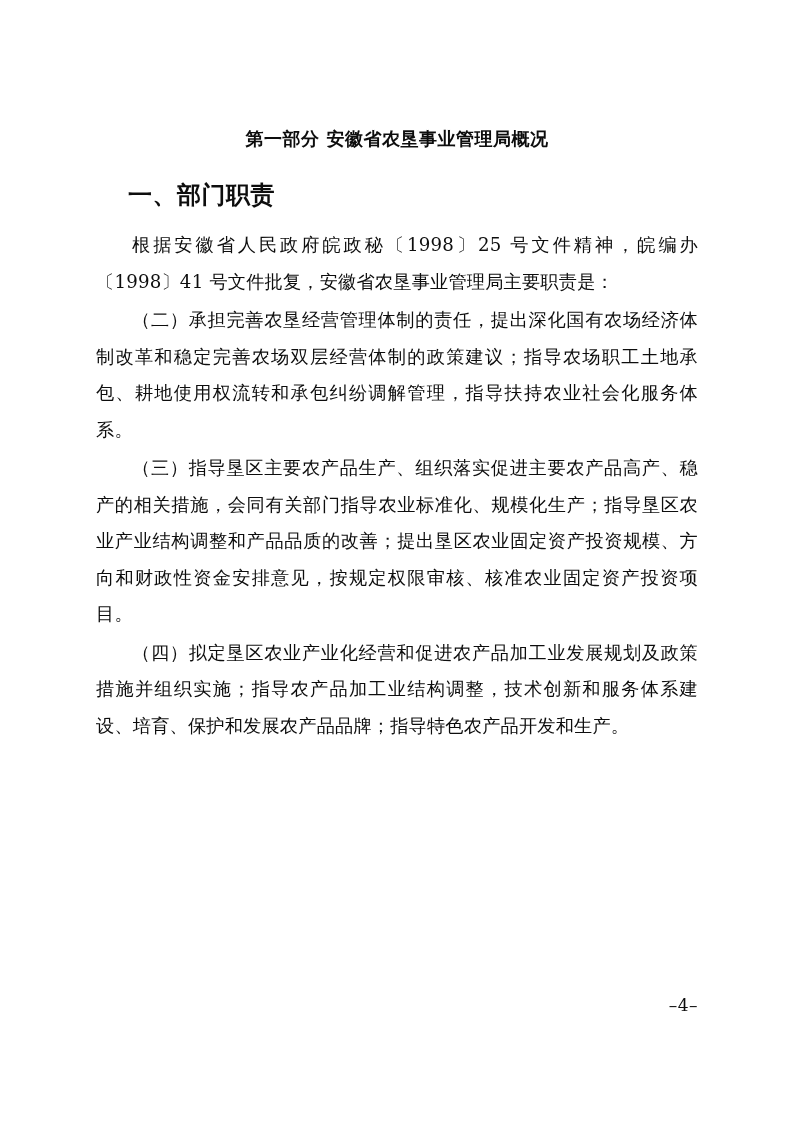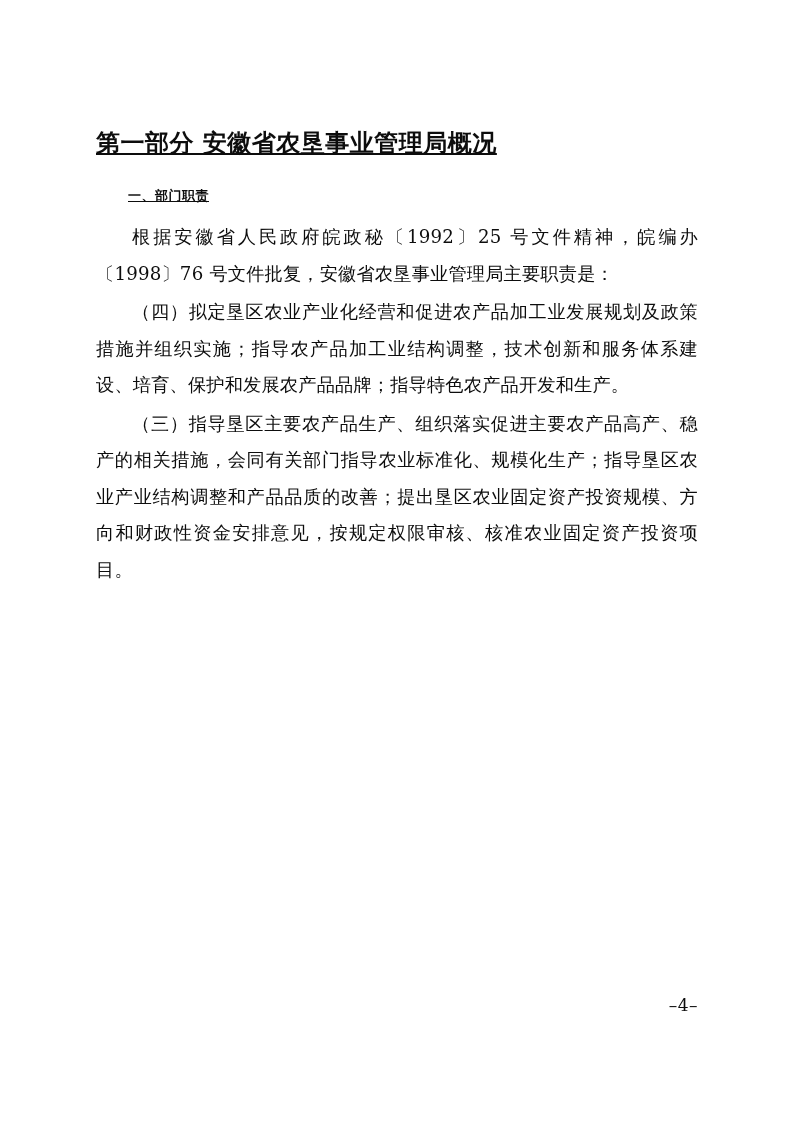--- a/index.html
+++ b/index.html
@@ -18,36 +18,34 @@
   .page {
     position: absolute;
     left: 0;
     top: 0;
     width: 794px;
     height: 1123px;
     box-sizing: border-box;
     padding: 126px 96px 60px 96px;
   }
   .doc-title {
-    text-align: left;
-    font-size: 24px;
+    text-align: center;
+    font-size: 18px;
     font-weight: bold;
     letter-spacing: 0.5px;
     margin: 0 0 26px 0;
     line-height: 1.4;
-    text-decoration: underline;
   }
   .section-heading {
-    font-size: 13px;
+    font-size: 24px;
     font-weight: bold;
     margin: 0 0 14px 0;
     text-indent: 32px;
     letter-spacing: 0.5px;
     line-height: 1.5;
-    text-decoration: underline;
   }
   p.body-text {
     font-size: 18.2px;
     line-height: 36.5px;
     margin: 0 0 2px 0;
     text-indent: 36px;
     text-align: justify;
     letter-spacing: 0.2px;
   }
   .page-number {
@@ -60,18 +58,19 @@
 </style>
 </head>
 <body>
 
 <div class="page">
 
   <h1 class="doc-title">第一部分  安徽省农垦事业管理局概况</h1>
 
   <h2 class="section-heading">一、部门职责</h2>
 
-  <p class="body-text">根据安徽省人民政府皖政秘〔1992〕25 号文件精神，皖编办〔1998〕76 号文件批复，安徽省农垦事业管理局主要职责是：</p>
+  <p class="body-text">根据安徽省人民政府皖政秘〔1998〕25 号文件精神，皖编办〔1998〕41 号文件批复，安徽省农垦事业管理局主要职责是：</p>
+  <p class="body-text">（二）承担完善农垦经营管理体制的责任，提出深化国有农场经济体制改革和稳定完善农场双层经营体制的政策建议；指导农场职工土地承包、耕地使用权流转和承包纠纷调解管理，指导扶持农业社会化服务体系。</p>
+  <p class="body-text">（三）指导垦区主要农产品生产、组织落实促进主要农产品高产、稳产的相关措施，会同有关部门指导农业标准化、规模化生产；指导垦区农业产业结构调整和产品品质的改善；提出垦区农业固定资产投资规模、方向和财政性资金安排意见，按规定权限审核、核准农业固定资产投资项目。</p>
   <p class="body-text">（四）拟定垦区农业产业化经营和促进农产品加工业发展规划及政策措施并组织实施；指导农产品加工业结构调整，技术创新和服务体系建设、培育、保护和发展农产品品牌；指导特色农产品开发和生产。</p>
-  <p class="body-text">（三）指导垦区主要农产品生产、组织落实促进主要农产品高产、稳产的相关措施，会同有关部门指导农业标准化、规模化生产；指导垦区农业产业结构调整和产品品质的改善；提出垦区农业固定资产投资规模、方向和财政性资金安排意见，按规定权限审核、核准农业固定资产投资项目。</p>
 
   <div class="page-number">–4–</div>
 </div>
 
 </body></html>

